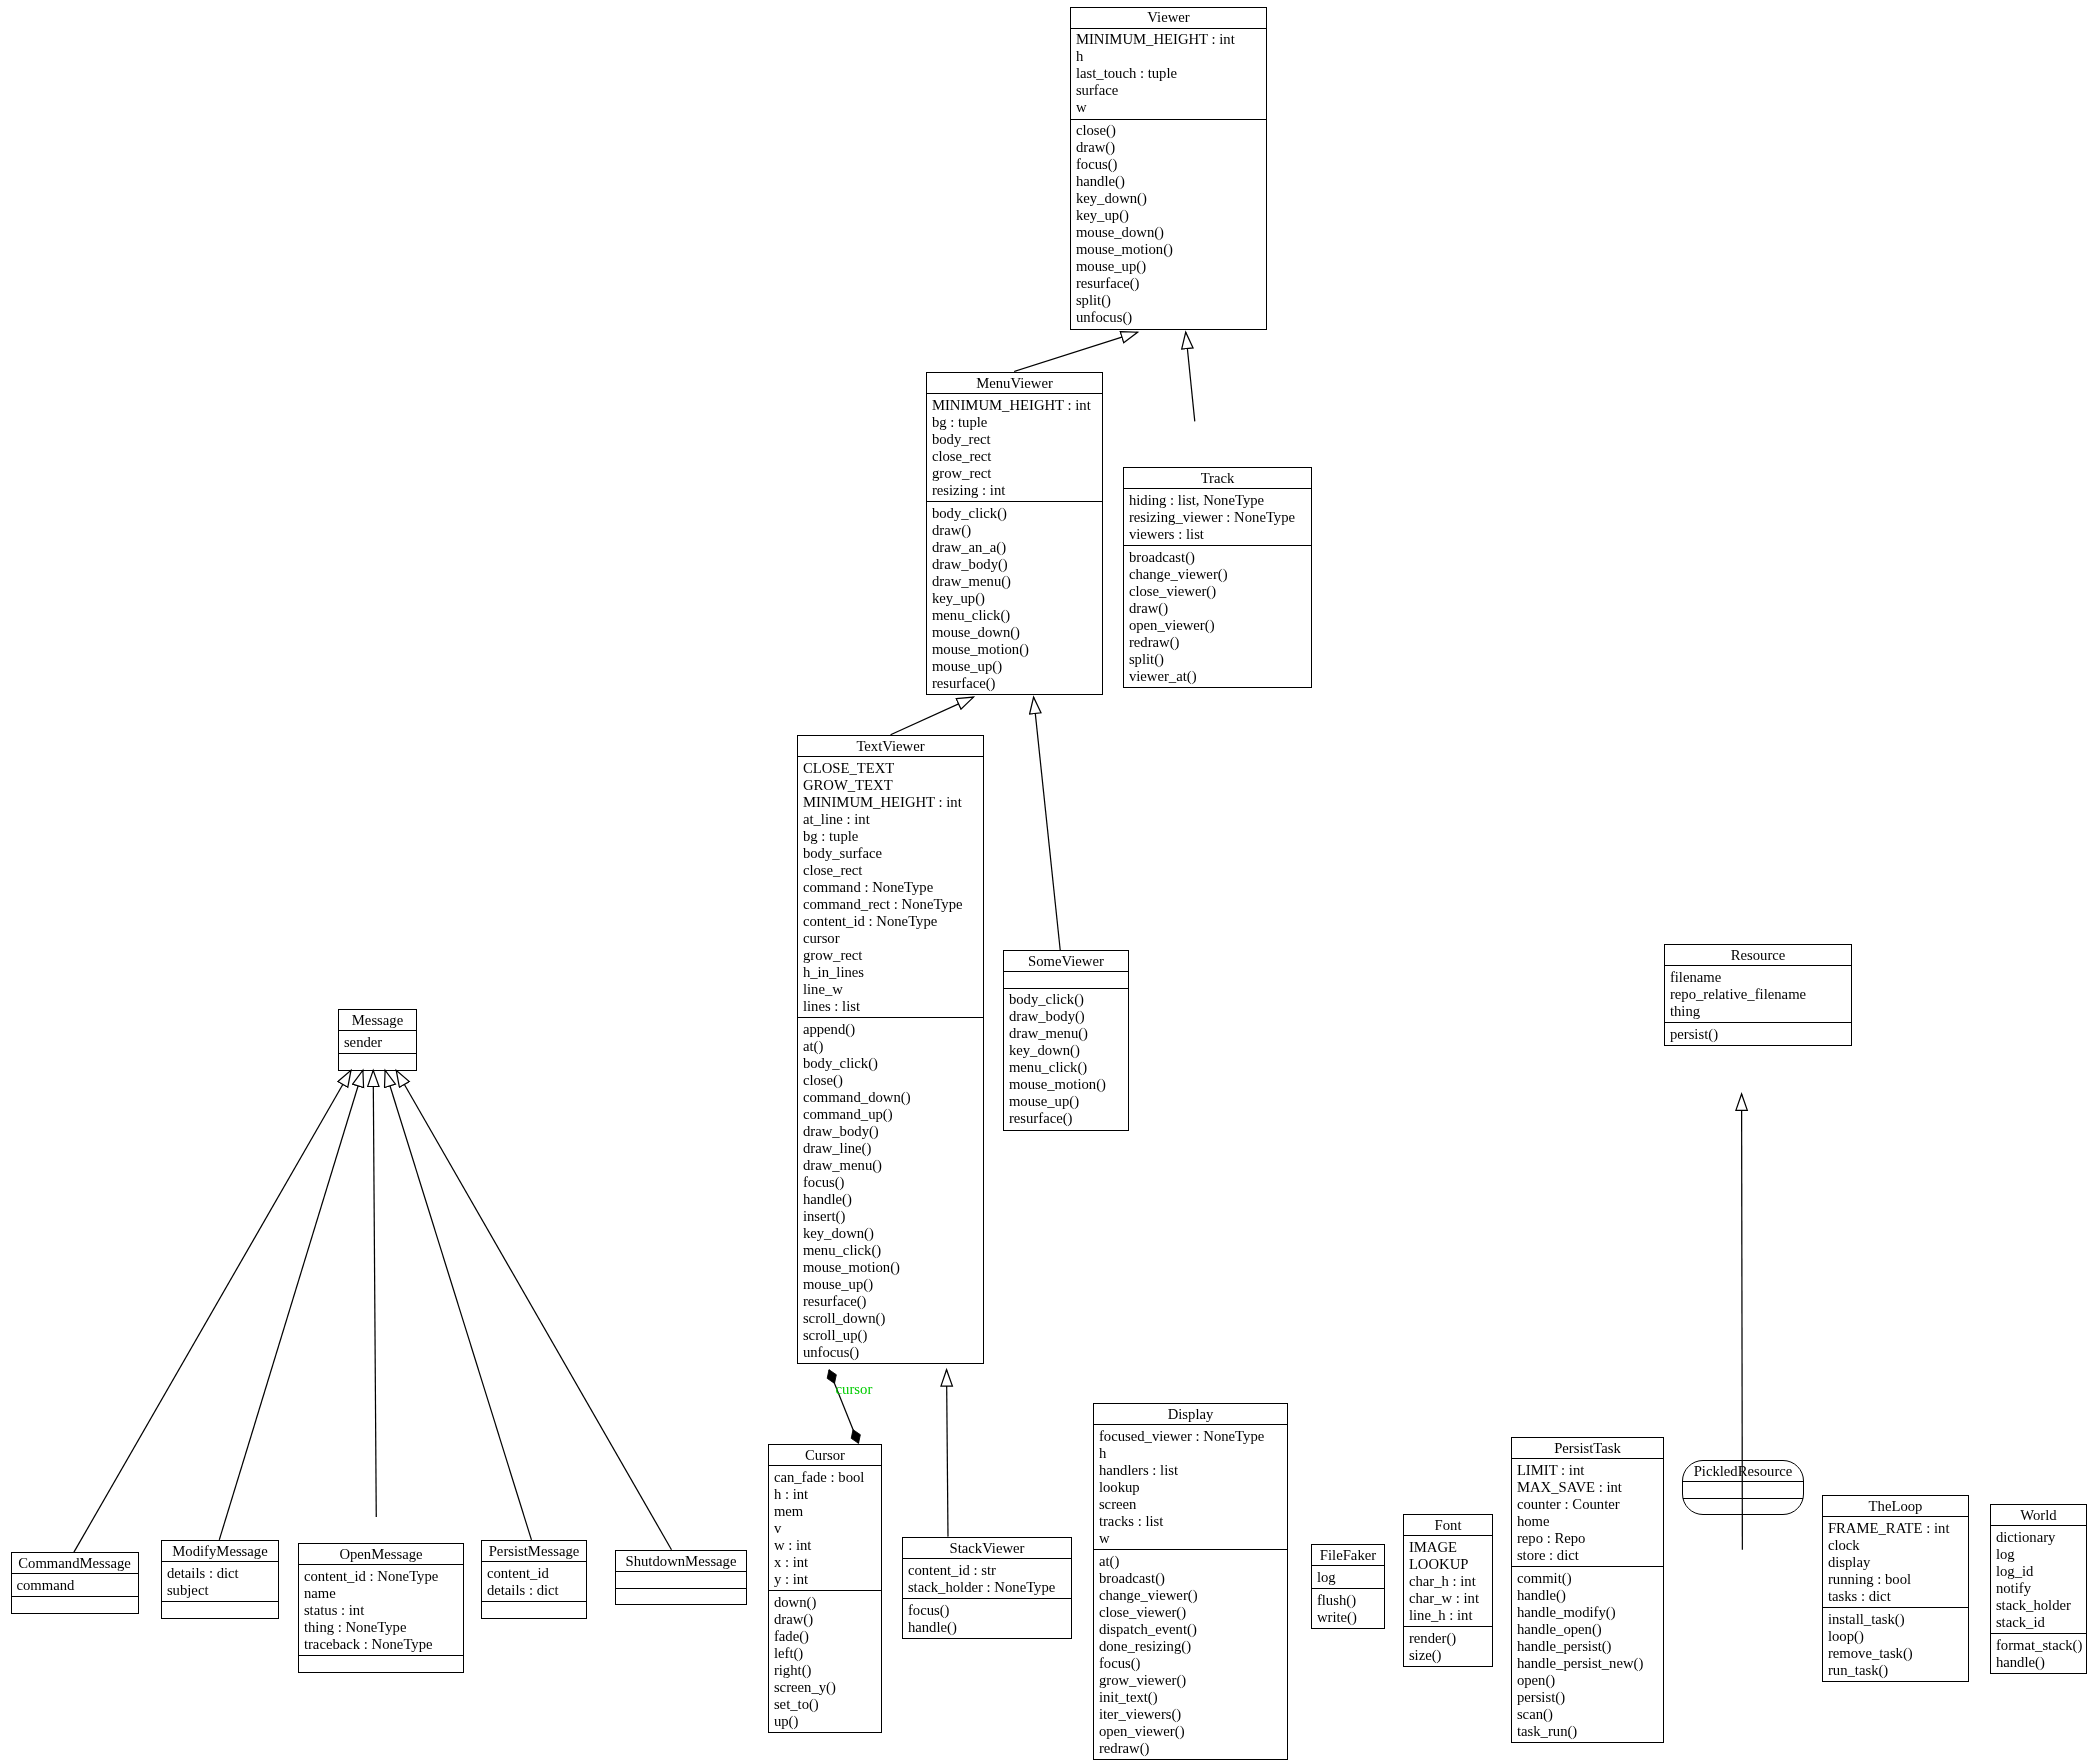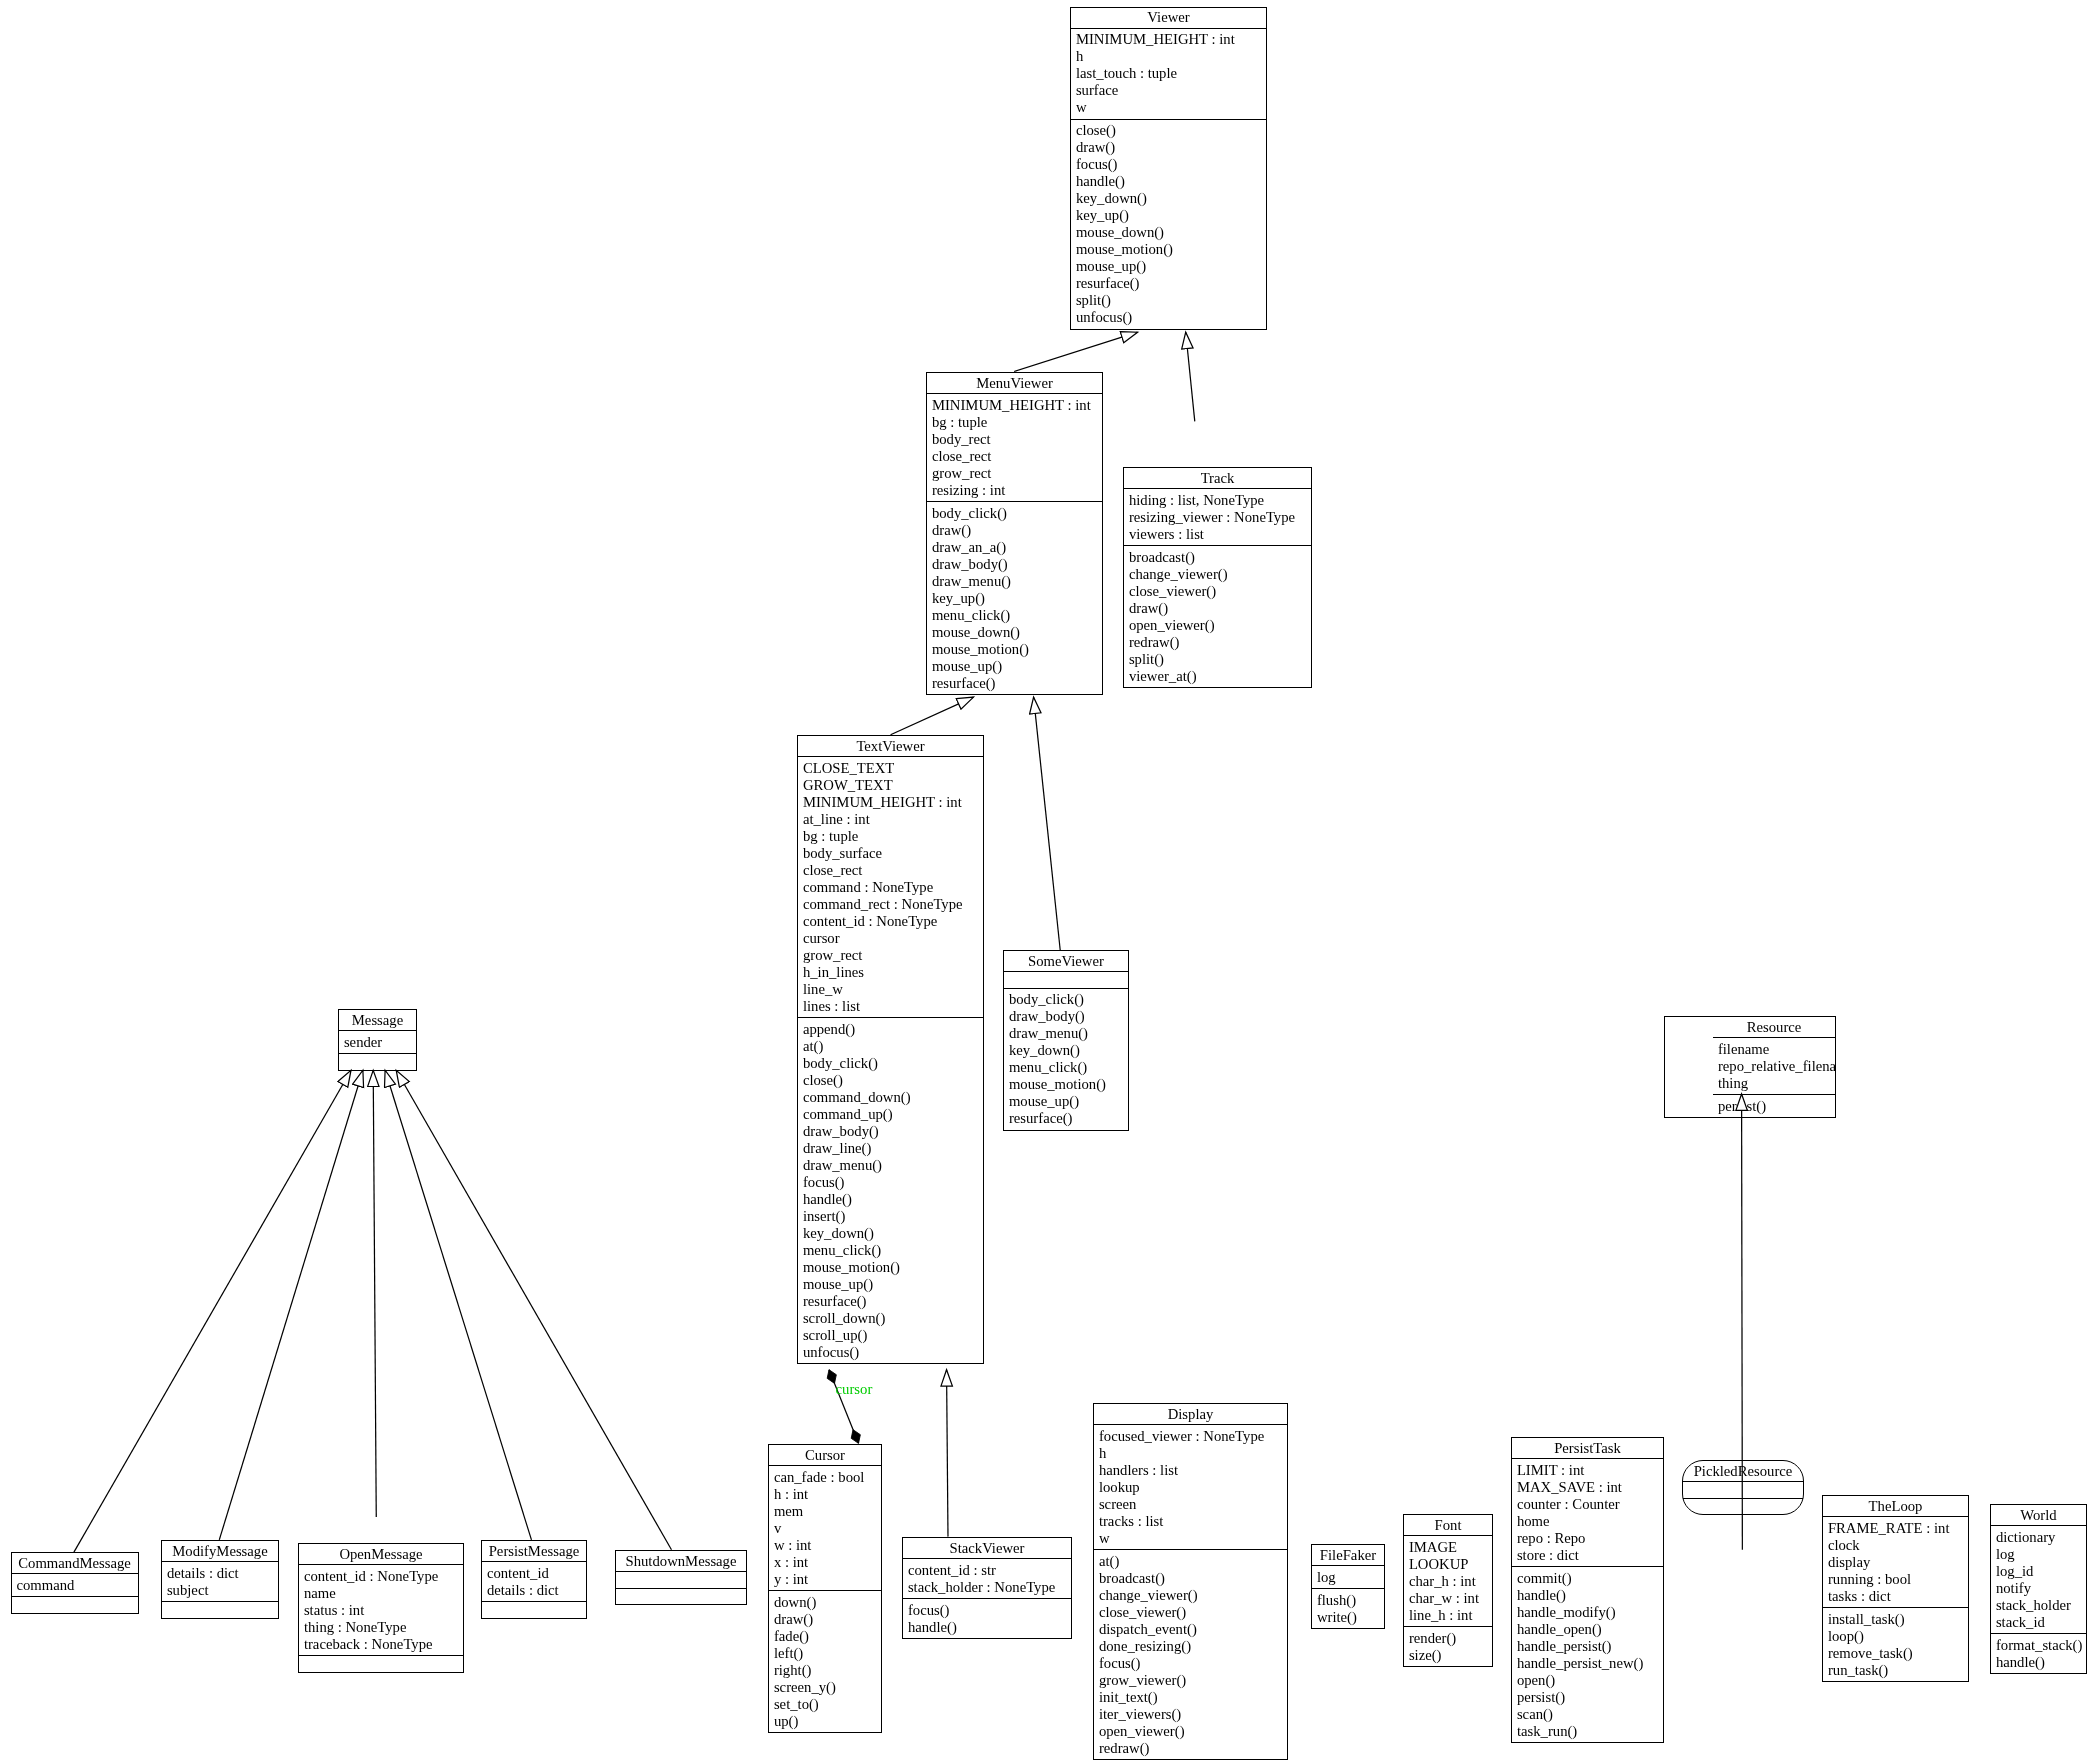--- a/index.html
+++ b/index.html
@@ -357,21 +357,21 @@
         <div class="cls-line">handle_open()</div>
         <div class="cls-line">handle_persist()</div>
         <div class="cls-line">handle_persist_new()</div>
         <div class="cls-line">open()</div>
         <div class="cls-line">persist()</div>
         <div class="cls-line">scan()</div>
         <div class="cls-line">task_run()</div>
       </div>
   </div>
 
-  <div class="uml-class" id="cls-resource" style="left:1664px;top:1016px;width:172px;padding-left:48px;">
+  <div class="uml-class" id="cls-resource" style="left:1664px;top:944px;width:188px;">
     <div class="cls-title">Resource</div>
     <div class="cls-section">
         <div class="cls-line">filename</div>
         <div class="cls-line">repo_relative_filename</div>
         <div class="cls-line">thing</div>
       </div>
     <div class="cls-section">
         <div class="cls-line">persist()</div>
       </div>
   </div>

